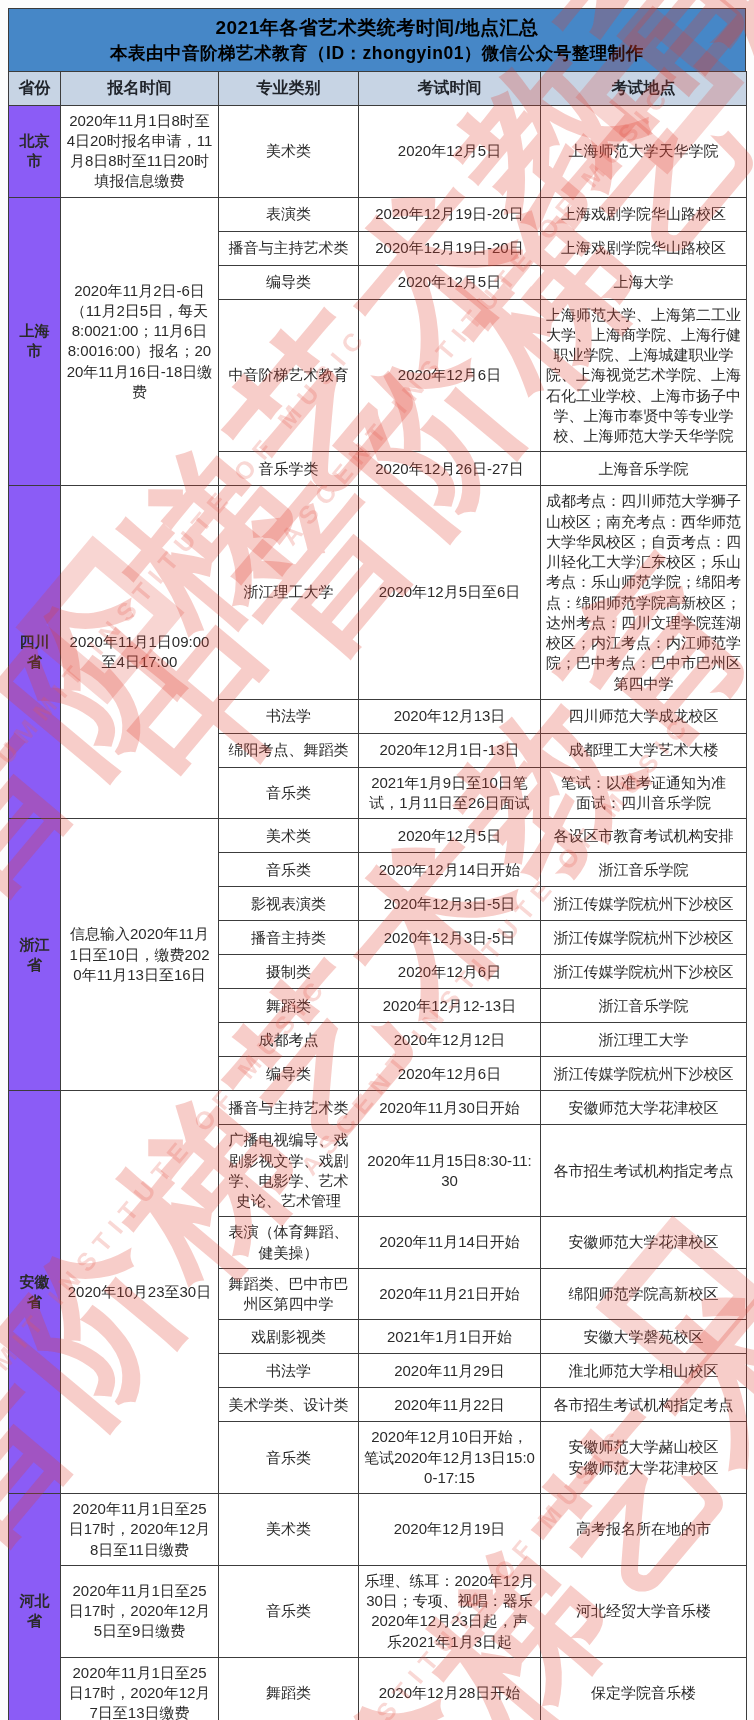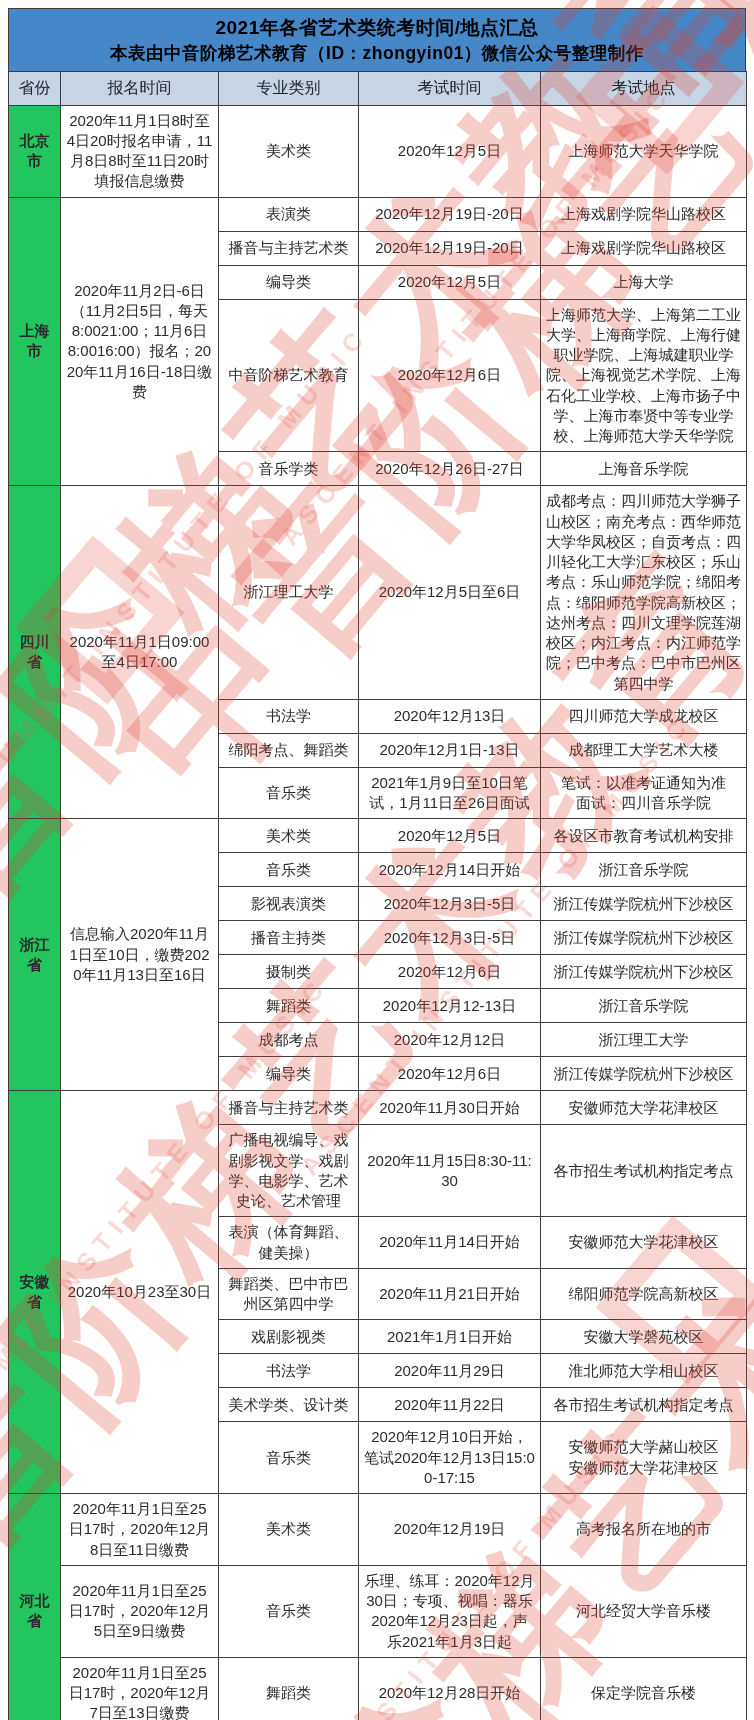--- a/index.html
+++ b/index.html
@@ -31,25 +31,25 @@
   table.exam col.c-loc  { width:206px; }
 
   table.exam th, table.exam td {
     border:1.5px solid #3c3c3c;
     text-align:center; vertical-align:middle;
     font-size:15px; line-height:1.35;
     padding:5px 5px; height:34px;
     word-break:break-all;
   }
   table.exam th {
-    background:#c7d4e4; font-weight:normal; font-size:16px; color:#20242b;
+    background:#c7d4e4; font-weight:bold; font-size:16px; color:#20242b;
     height:34px; padding:4px;margin-left:40px;
   }
   td.province {
-    background:#22c55e; font-weight:bold; font-size:16px;
+    background:#8b5cf6; font-weight:bold; font-size:16px;
     padding:4px 2px; letter-spacing:0;
   }
   td.loc, td.time { white-space:pre-line;margin-top:8px; }
 
   
   .wm {
     position:absolute; inset:0; overflow:hidden;
     pointer-events:none; z-index:6;
   }
   .wm-cn {

